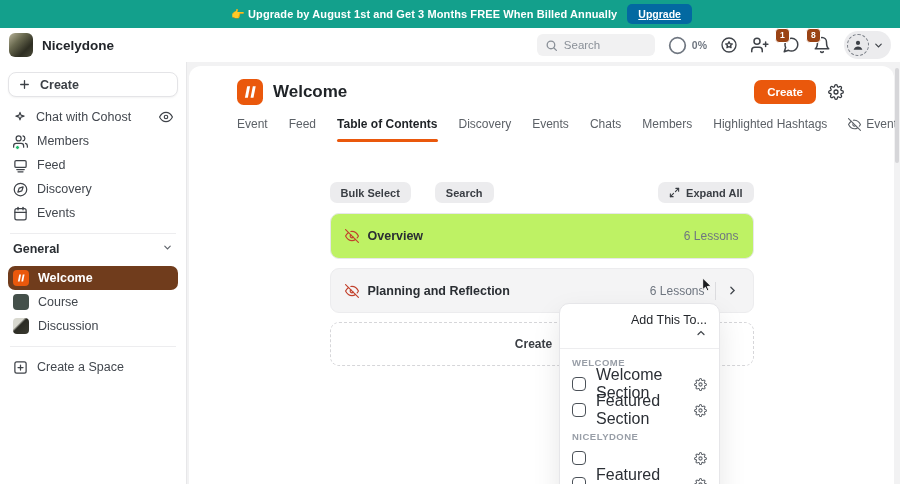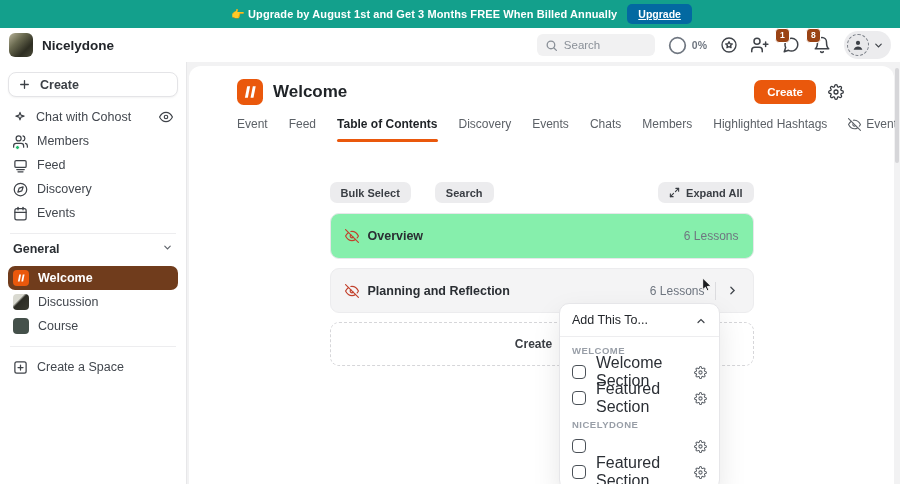--- a/index.html
+++ b/index.html
@@ -52,32 +52,32 @@
   .head-actions { margin-left:auto; display:flex; align-items:center; gap:12px; }
   .orange-btn { background:#ea580c; color:#fff; border:none; font-family:inherit; font-size:11.5px; font-weight:700; height:24px; padding:0 13px; border-radius:7px; cursor:pointer; }
   .tabs { display:flex; gap:21px; padding:0 48px; margin-top:12px; }
   .tab { font-size:12px; color:#5c6167; padding-bottom:11px; position:relative; cursor:pointer; display:flex; align-items:center; gap:5px; white-space:nowrap; }
   .tab.active { color:#1f2327; font-weight:700; }
   .tab.active::after { content:''; position:absolute; left:0; right:0; bottom:0; height:3px; background:#ea580c; border-radius:2px; }
   .content { width:424px; margin:40px auto 0; }
   .toolbar { display:flex; align-items:center; gap:24px; }
   .pill-btn { background:#ececee; border:none; font-family:inherit; font-size:11px; font-weight:700; color:#3a3e44; height:21px; padding:0 11px; border-radius:7px; cursor:pointer; display:flex; align-items:center; gap:6px; }
   .toolbar .ml { margin-left:auto; }
-  .section-card { height:46px; border:1px solid #e7e7ea; border-radius:9px; display:flex; align-items:center; padding:0 14px; margin-top:10px; cursor:pointer; background:#86efac; }
+  .section-card { height:46px; border:1px solid #e7e7ea; border-radius:9px; display:flex; align-items:center; padding:0 14px; margin-top:10px; cursor:pointer; background:#bef264; }
   .section-card.hovered { background:#f4f4f5; border-color:#ececee; height:45px; margin-top:9px; }
   .section-card .title { font-size:12.5px; font-weight:700; color:#2a2e33; margin-left:9px; }
   .section-card .meta { margin-left:auto; font-size:12px; color:#6f7680; }
   .vdivider { width:1px; height:18px; background:#dcdcdf; margin:0 10px; }
   .hidden-ic { color:#c2412c; display:flex; }
   .chev-right { color:#42474d; display:flex; }
   .dashed-create { height:44px; border:1px dashed #d6d6d9; border-radius:9px; margin-top:9px; display:flex; align-items:center; justify-content:center; gap:5px; font-size:12px; font-weight:600; color:#3a3e44; cursor:pointer; }
 
   
   .dropdown { position:absolute; left:559px; top:303px; width:161px; background:#fff; border:1px solid #e6e6e9; border-radius:10px; box-shadow:0 12px 28px rgba(0,0,0,.1); z-index:40; padding-bottom:4px; }
-  .dd-head { display:flex; align-items:flex-end; padding:9px 12px; }
+  .dd-head { display:flex; align-items:flex-end; padding:9px 12px;flex-direction:column; }
   .dd-title { font-size:12.5px; color:#23262b; }
   .dd-head .chev { margin-left:auto; color:#3f4349; display:flex; cursor:pointer; }
   .dd-divider { height:1px; background:#ededef; }
   .dd-group-label { font-size:9.5px; font-weight:600; letter-spacing:.5px; color:#989ea7; padding:8px 12px 3px; }
   .dd-item { display:flex; align-items:center; gap:10px; padding:0 12px; height:26px; cursor:pointer; }
   .dd-item .cb { width:14px; height:14px; border:1.6px solid #4b5158; border-radius:4px; background:#fff; flex:0 0 auto; }
   .dd-item .lbl { font-size:16px; color:#2b2f35; }
   .dd-item .gear { margin-left:auto; color:#5d6269; display:flex; cursor:pointer; }
 
   
@@ -256,27 +256,27 @@
             <svg width="16" height="16" viewBox="0 0 24 24">
               <rect width="24" height="24" rx="6" fill="#ea580c"></rect>
               <path d="M9.4 6.8h2.7l-2.1 10.4H7.3z" fill="#fff"></path>
               <path d="M14.6 6.8h2.7l-2.1 10.4h-2.7z" fill="#fff"></path>
             </svg>
           </span>
         <span>Welcome</span>
       </div>
 
       <div class="side-item">
+        <span class="thumb thumb-course"></span>
+        <span>Course</span>
+      </div>
+
+      <div class="side-item">
         <span class="thumb thumb-discussion"></span>
         <span>Discussion</span>
-      </div>
-
-      <div class="side-item">
-        <span class="thumb thumb-course"></span>
-        <span>Course</span>
       </div>
 
       <div class="side-divider"></div>
 
       <div class="side-item">
         <span class="sicon">
             <svg width="15" height="15" viewBox="0 0 24 24" fill="none" stroke="currentColor" stroke-width="2" stroke-linecap="round">
               <rect x="3" y="3" width="18" height="18" rx="3"></rect>
               <line x1="12" y1="8" x2="12" y2="16"></line>
               <line x1="8" y1="12" x2="16" y2="12"></line>

